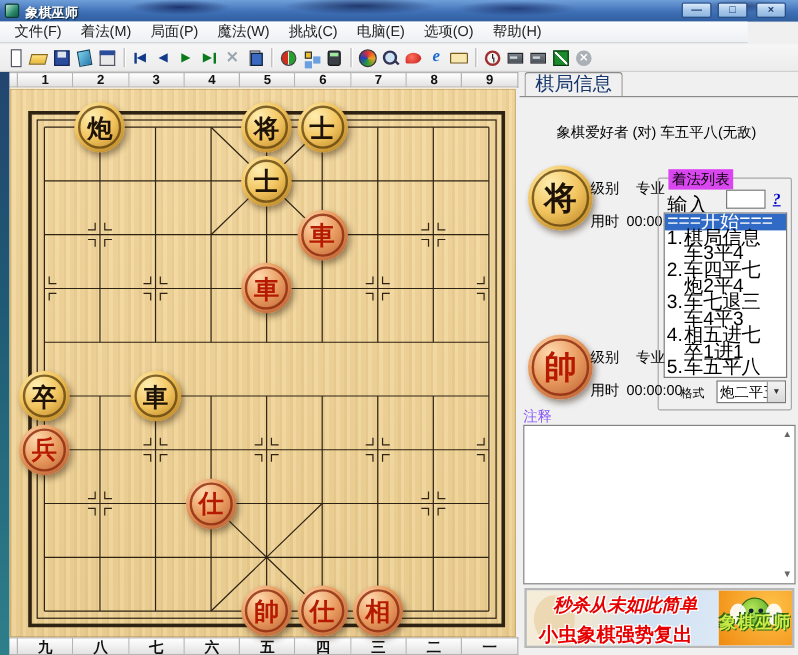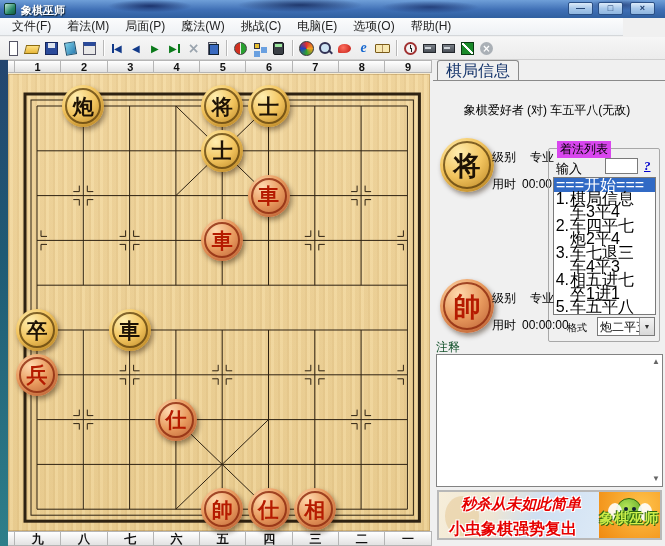--- a/index.html
+++ b/index.html
@@ -121,36 +121,36 @@
   #black-gen{top:78px;} #red-gen{top:219px;}
   .lv-row{position:absolute;font-size:12px;color:#000;white-space:nowrap;}
   .lv-row b{font-weight:normal;margin-left:14px;}
   #black-lv{left:59px;top:89px;} #black-tm{left:59px;top:116px;}
   #red-lv{left:59px;top:230px;} #red-tm{left:59px;top:257px;}
   .tm-val{margin-left:6px;}
 
   #move-group{position:absolute;left:115px;top:88px;width:112px;height:194px;
     border:1px solid #a8a8a8;border-radius:2px;}
   #move-group-title{position:absolute;left:8px;top:-8px;background:#d946ef;padding:0 3px;font-size:12px;color:#000;}
-  #input-label{position:absolute;left:7px;top:11px;font-size:13px;color:#000;}
+  #input-label{position:absolute;left:7px;top:11px;font-size:17px;color:#000;}
   #move-input{position:absolute;left:56px;top:9px;width:33px;height:16px;border:1px solid #7a7a7a;background:#fff;padding:0 2px;font-size:11px;}
   #help-link{position:absolute;left:95px;top:9px;font:bold italic 13px/16px "Liberation Serif",serif;
     color:#0000cc;text-decoration:underline;}
   #move-list{position:absolute;left:4px;top:28px;width:103px;height:138px;background:#fff;
     border:1px solid #7a7a7a;overflow:hidden;font-size:16px;line-height:13.6px;color:#000;}
   .move-line{display:flex;white-space:nowrap;}
   .move-line .mnum{width:15px;flex:none;text-align:right;margin-right:1px;}
   .move-line.sel{background:#316ac5;color:#fff;}
   #format-label{position:absolute;left:18px;top:172px;font-size:10px;color:#000;}
   #format-combo{position:absolute;left:48px;top:168px;width:58px;height:19px;border:1px solid #7a7a7a;background:#fff;overflow:hidden;}
   #format-value{position:absolute;left:2px;top:1px;width:42px;font-size:12px;line-height:16px;white-space:nowrap;overflow:hidden;color:#000;}
   #format-arrow{position:absolute;right:0;top:0;width:15px;height:17px;background:linear-gradient(180deg,#f4f4f4,#d8d8d8);
     border-left:1px solid #9a9a9a;font-size:7px;line-height:17px;text-align:center;color:#333;}
 
-  #comment-label{position:absolute;left:3px;top:279px;font-size:12px;color:#14532d;text-align:center;}
+  #comment-label{position:absolute;left:3px;top:279px;font-size:12px;color:#8b5cf6;text-align:center;}
   #comment-box{position:absolute;left:3px;top:294px;width:227px;height:133px;background:#fff;border:1px solid #828282;}
   .scr{position:absolute;right:2px;font-size:8px;color:#666;line-height:8px;}
   #scr-up{top:3px;} #scr-dn{bottom:3px;}
 
   
   #banner{position:absolute;left:4px;top:430px;width:225px;height:50px;border:2px solid #b8b8b8;
     display:flex;overflow:hidden;}
   #banner-left{position:relative;width:160px;height:100%;
     background:linear-gradient(110deg,#f7eeda 0%,#eee6d4 35%,#cfe0f2 60%,#dce9f6 100%);}
   #banner-left::before{content:"";position:absolute;left:6px;top:4px;width:34px;height:40px;border-radius:50%;

